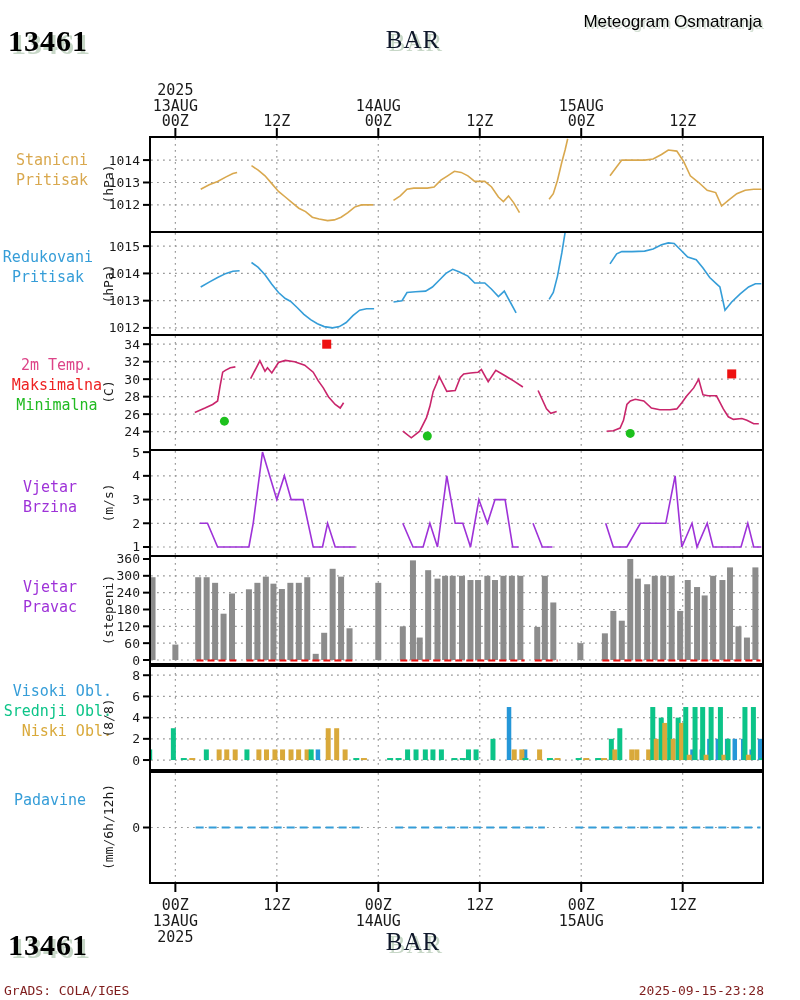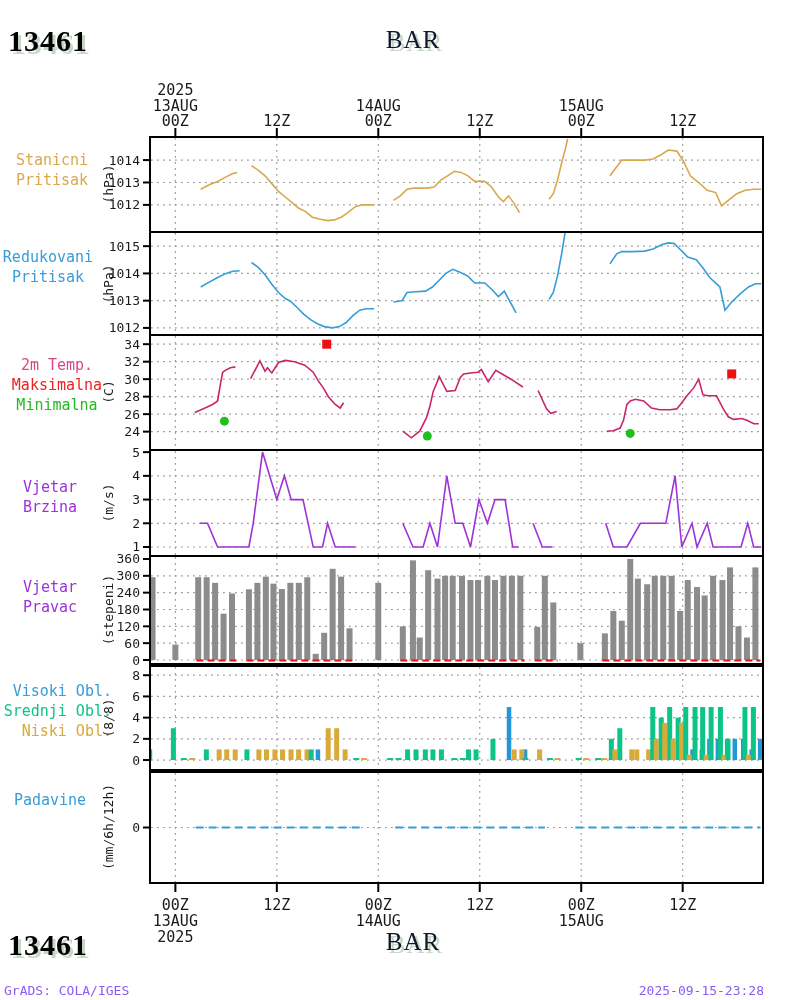--- a/index.html
+++ b/index.html
@@ -4,29 +4,30 @@
 <style>
   html,body{margin:0;padding:0;background:#fff;}
   #page{position:relative;width:740px;height:1000px;background:#ffffff;overflow:hidden;
         font-family:"Liberation Sans",sans-serif;padding-left:28px;}
   .bigid{position:absolute;font-family:"Liberation Serif",serif;font-weight:bold;font-size:30px;
          color:#000;text-shadow:3px 3px 0 #c7d7c7;letter-spacing:1px;}
   .bigtitle{position:absolute;transform:translateX(-50%);font-family:"Liberation Serif",serif;
          font-weight:normal;font-size:25px;color:#0f172a;text-shadow:3px 3px 0 #c7d7c7;letter-spacing:1px;}
   .subtitle{position:absolute;right:6px;top:12px;font-size:17px;color:#000;
          text-shadow:2px 2px 0 #d4e0d4;font-family:"Liberation Sans",sans-serif;}
-  .footnote{position:absolute;top:983px;font-family:"DejaVu Sans Mono",monospace;font-size:13px;color:#8b5cf6;}
+  .footnote{position:absolute;top:983px;font-family:"DejaVu Sans Mono",monospace;font-size:13px;color:#7f1d1d;}
   #chart{position:absolute;left:0;top:0;}
 </style>
 </head>
 <body>
 
 <div id="page">
   <div class="bigid" style="left:8px;top:24px;">13461</div>
   <div class="bigtitle" style="left:413px;top:26px;">BAR</div>
+  <div class="subtitle">Meteogram Osmatranja</div>
 
   <svg id="chart" width="800" height="1000" viewBox="0 0 800 1000">
       <g>
         <clipPath id="clip0">
           <rect x="151" y="138" width="611" height="93"></rect>
         </clipPath>
         <line x1="175.3655172413793" y1="138" x2="175.3655172413793" y2="231" stroke="#999999" stroke-width="1.2" stroke-dasharray="1.8 4.2"></line>
         <line x1="276.82758620689657" y1="138" x2="276.82758620689657" y2="231" stroke="#999999" stroke-width="1.2" stroke-dasharray="1.8 4.2"></line>
         <line x1="378.2896551724138" y1="138" x2="378.2896551724138" y2="231" stroke="#999999" stroke-width="1.2" stroke-dasharray="1.8 4.2"></line>
         <line x1="479.75172413793103" y1="138" x2="479.75172413793103" y2="231" stroke="#999999" stroke-width="1.2" stroke-dasharray="1.8 4.2"></line>

